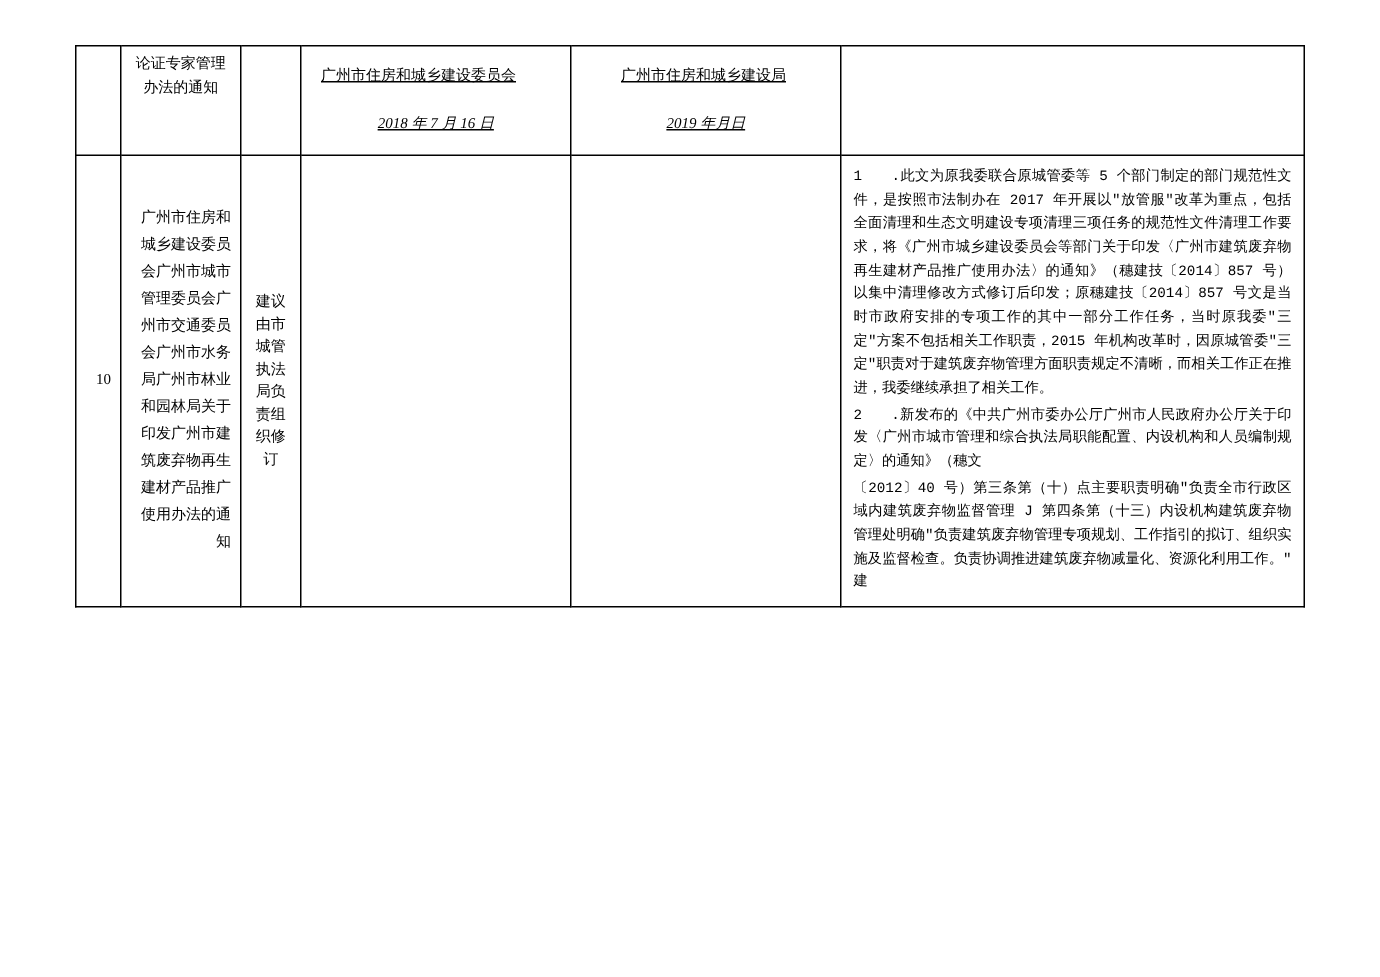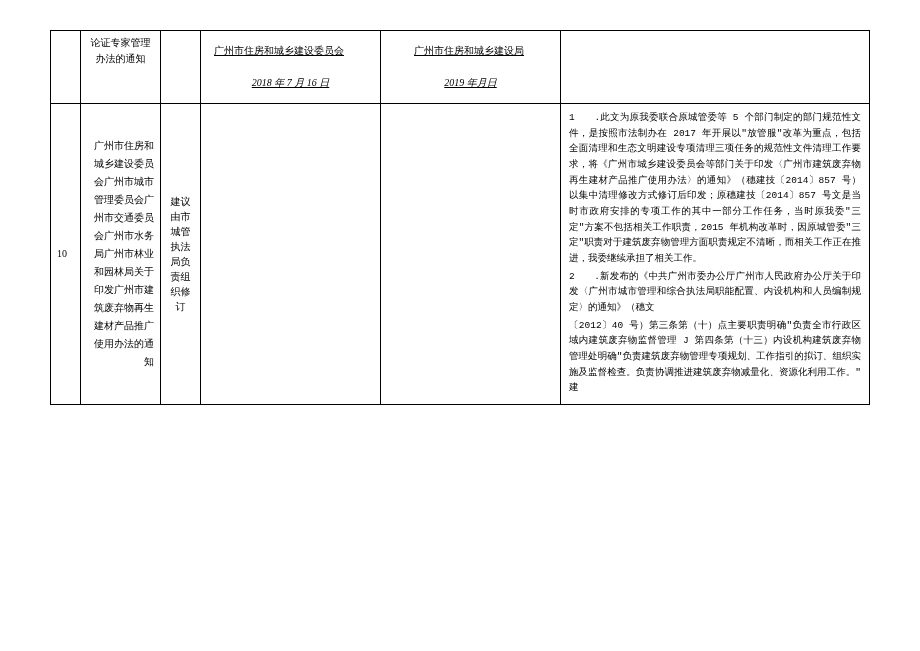--- a/index.html
+++ b/index.html
@@ -40,21 +40,21 @@
         <span class="org-name">广州市住房和城乡建设委员会</span>
         <span class="org-date">2018 年 7 月 16 日</span>
       </td>
       <td class="org-cell">
         <span class="org-name">广州市住房和城乡建设局</span>
         <span class="org-date">2019 年月日</span>
       </td>
       <td></td>
     </tr>
     <tr>
-      <td style="text-align:left;">10</td>
+      <td style="text-align:right;">10</td>
       <td style="text-align:right;line-height:1.8;">广州市住房和城乡建设委员会广州市城市管理委员会广州市交通委员会广州市水务局广州市林业和园林局关于印发广州市建筑废弃物再生建材产品推广使用办法的通知</td>
       <td style="text-align:center;line-height:1.5;">
         <div class="vertical-text" style="writing-mode:horizontal-tb;">建议由市城管执法局负责组织修订</div>
       </td>
       <td></td>
       <td></td>
       <td class="remark-cell">
         <p>1　　.此文为原我委联合原城管委等 5 个部门制定的部门规范性文件，是按照市法制办在 2017 年开展以"放管服"改革为重点，包括全面清理和生态文明建设专项清理三项任务的规范性文件清理工作要求，将《广州市城乡建设委员会等部门关于印发〈广州市建筑废弃物再生建材产品推广使用办法〉的通知》（穗建技〔2014〕857 号）以集中清理修改方式修订后印发；原穗建技〔2014〕857 号文是当时市政府安排的专项工作的其中一部分工作任务，当时原我委"三定"方案不包括相关工作职责，2015 年机构改革时，因原城管委"三定"职责对于建筑废弃物管理方面职责规定不清晰，而相关工作正在推进，我委继续承担了相关工作。</p>
         <p>2　　.新发布的《中共广州市委办公厅广州市人民政府办公厅关于印发〈广州市城市管理和综合执法局职能配置、内设机构和人员编制规定〉的通知》（穗文</p>
         <p>〔2012〕40 号）第三条第（十）点主要职责明确"负责全市行政区域内建筑废弃物监督管理 J 第四条第（十三）内设机构建筑废弃物管理处明确"负责建筑废弃物管理专项规划、工作指引的拟订、组织实施及监督检查。负责协调推进建筑废弃物减量化、资源化利用工作。"　建</p>

